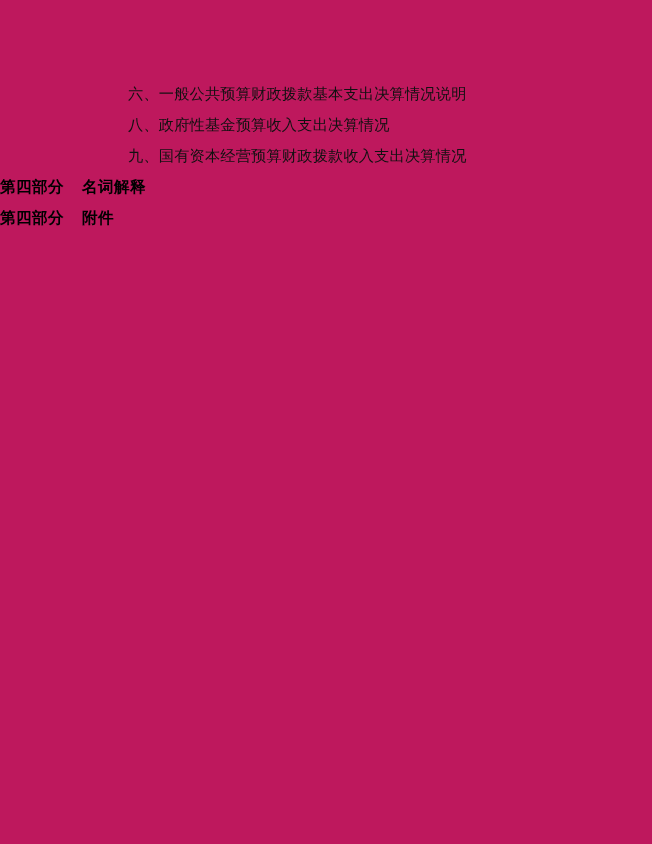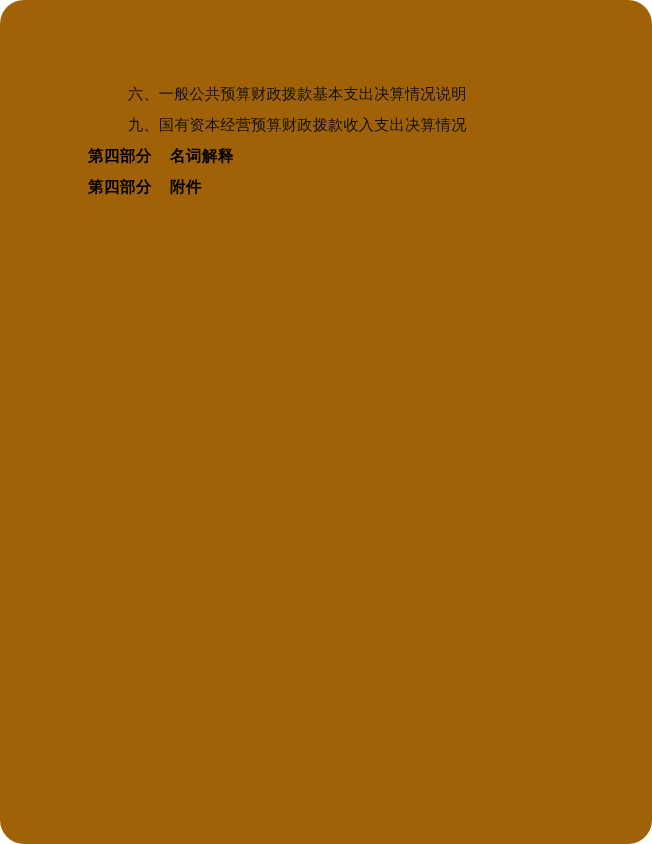--- a/index.html
+++ b/index.html
@@ -11,59 +11,58 @@
     height: 844px;
     background: #ffffff;
     font-family: "Liberation Serif", "DejaVu Serif", serif;
     color: #000000;
     overflow: hidden;
   }
   .page {
     position: relative;
     width: 652px;
     height: 844px;
-    background: #a16207;
+    background: #be185d;
     box-sizing: border-box;
-    border-radius: 24px;
   }
   .content {
     position: absolute;
     left: 0;
     top: 78px;
     width: 652px;
   }
   .toc-line {
     font-size: 15.2px;
     line-height: 31px;
     padding-left: 128px;
     letter-spacing: 0.2px;
     white-space: nowrap;
     color: #111111;
   }
   .toc-part {
     font-size: 15.6px;
     line-height: 31px;
-    padding-left: 88px;
     font-weight: bold;
     letter-spacing: 0.4px;
     white-space: nowrap;
     color: #000000;
   }
   .toc-part .gap {
     display: inline-block;
     width: 18px;
   }
 </style>
 </head>
 <body>
 
 <div class="page">
   <div class="content">
 
     <div class="toc-line">六、一般公共预算财政拨款基本支出决算情况说明</div>
+    <div class="toc-line">八、政府性基金预算收入支出决算情况</div>
     <div class="toc-line">九、国有资本经营预算财政拨款收入支出决算情况</div>
 
     <div class="toc-part">
       <span>第四部分</span><span class="gap"></span><span>名词解释</span>
     </div>
 
     <div class="toc-part">
       <span>第四部分</span><span class="gap"></span><span>附件</span>
     </div>
 

